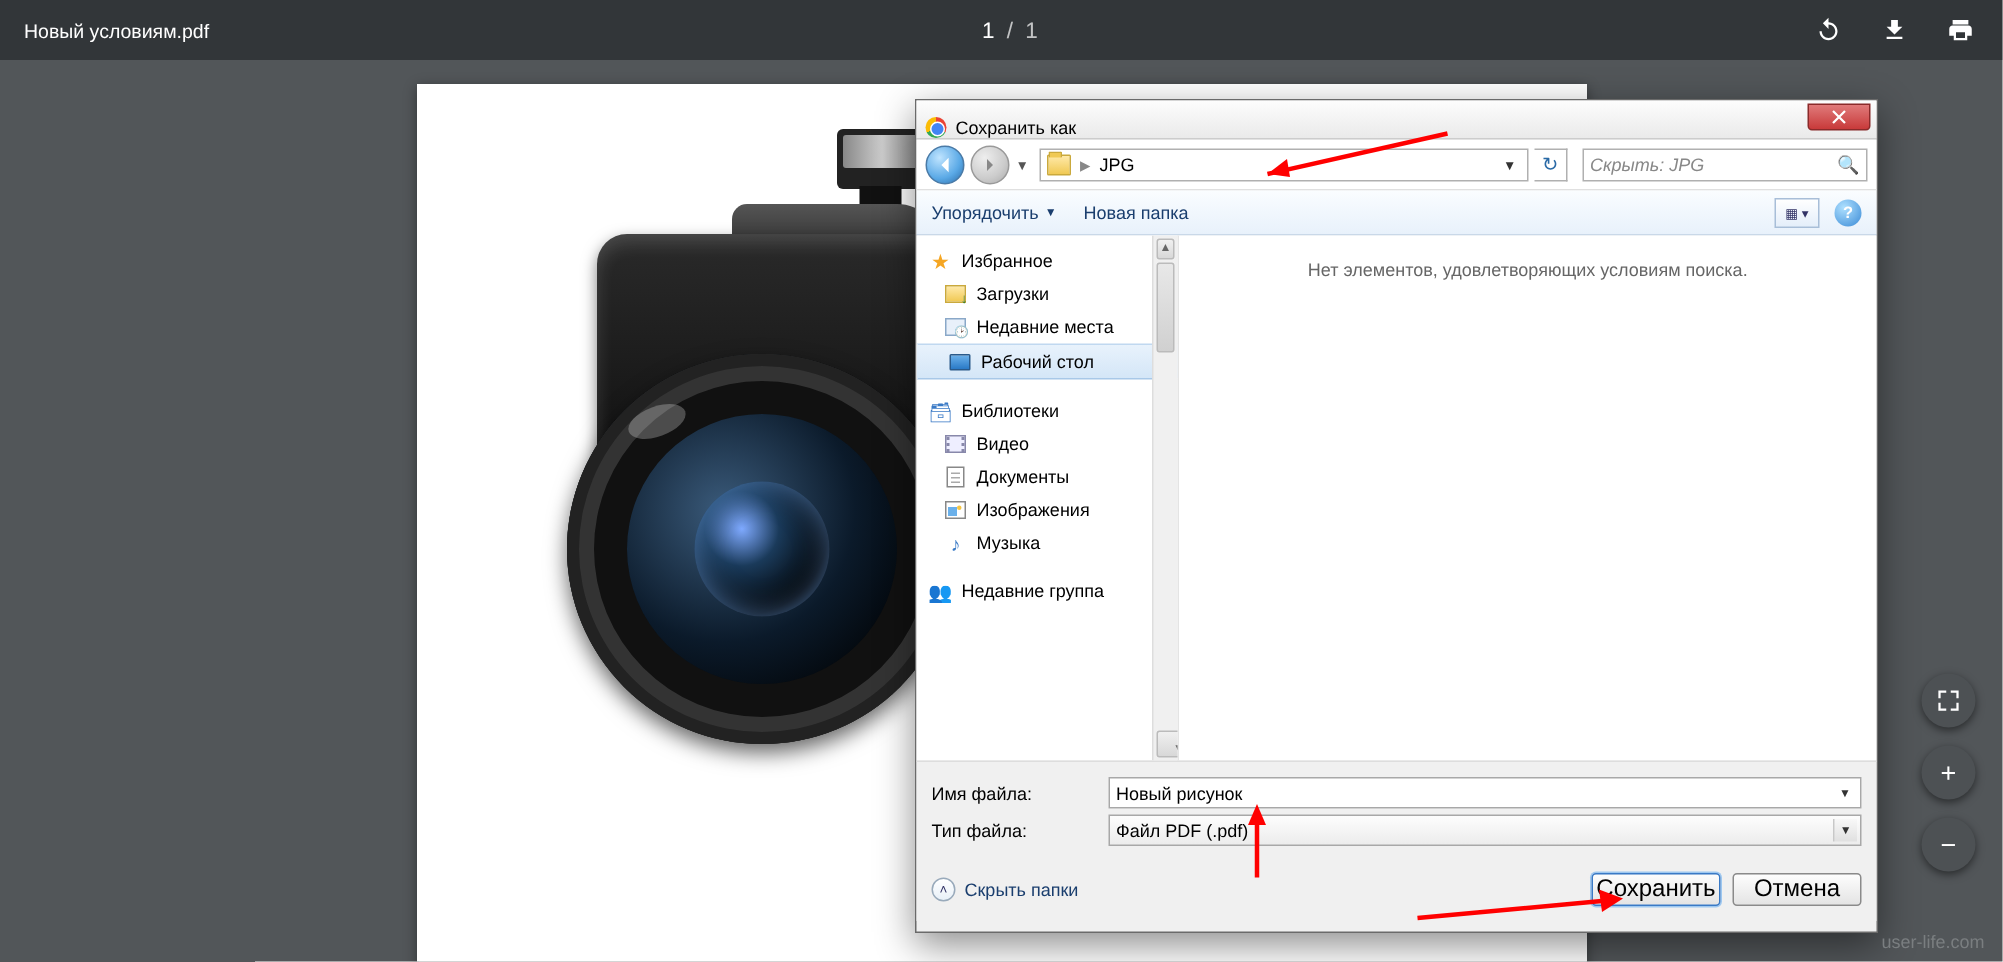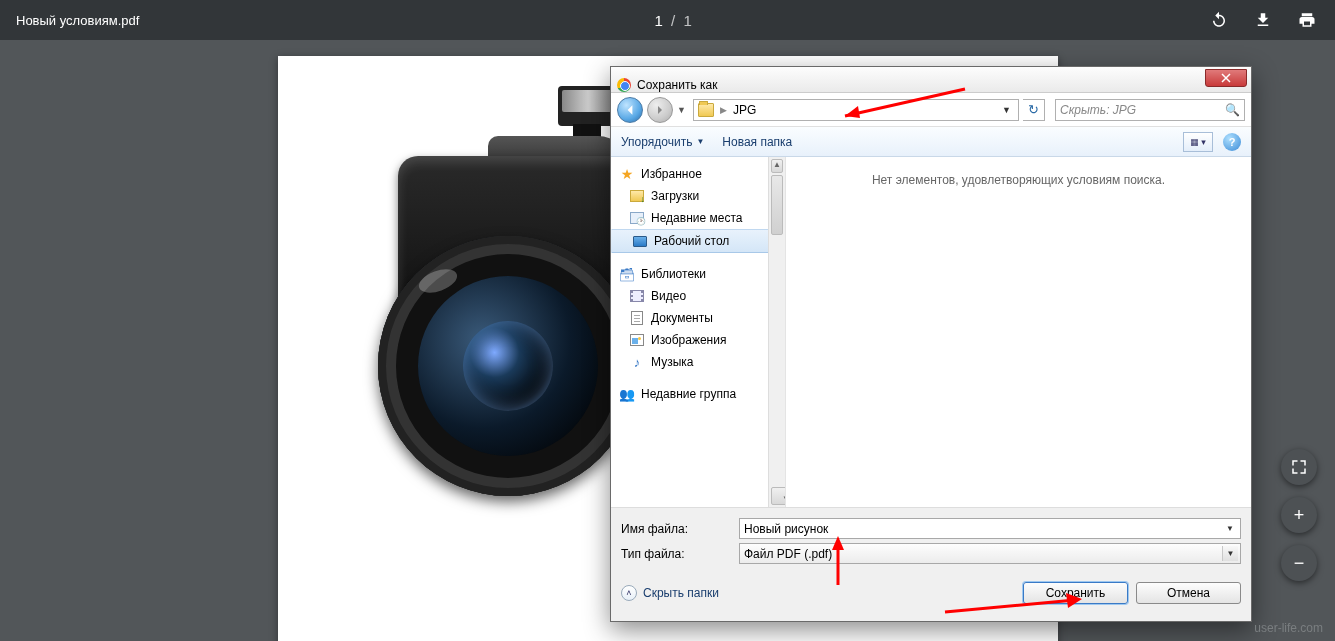--- a/index.html
+++ b/index.html
@@ -96,21 +96,21 @@
 .form-row { display:flex; align-items:center; margin:4px 0; gap:8px; }
 .form-row label { width:110px; text-align:left; color:#000; }
 .combo { flex:1; height:21px; border:1px solid #a8a8a8; background:#fff; display:flex; align-items:center; padding:0 4px; position:relative; }
 .combo.type { background: linear-gradient(#fdfdfd,#ececec); align-items: center; }
 .combo .dd { position:absolute; right:2px; top:2px; bottom:2px; width:16px; display:flex; align-items:center; justify-content:center; font-size:8px; color:#333; cursor:pointer; }
 .combo.type .dd { border-left:1px solid #c8c8c8; background:linear-gradient(#f8f8f8,#e0e0e0); }
 
 .dlg-footer { display:flex; align-items:center; margin-top:18px; gap:8px; }
 .hide-folders { display:flex; align-items:center; gap:6px; cursor:pointer; color:#1a3e6e; }
 .hide-folders .circ { width:16px; height:16px; border:1px solid #9ab; border-radius:50%; background:linear-gradient(#fff,#e8f0f8); display:flex; align-items:center; justify-content:center; font-size:9px; color:#336; }
-.btn { width:105px; height:22px; border:1px solid #8a8a8a; background:linear-gradient(#fdfdfd,#e4e4e4); border-radius:3px; cursor:pointer; font-size:12px; }
+.btn { width:86px; height:22px; border:1px solid #8a8a8a; background:linear-gradient(#fdfdfd,#e4e4e4); border-radius:3px; cursor:pointer; font-size:16px; }
 .btn.primary { border-color:#3a7ac6; box-shadow: 0 0 0 1px #9ec8f0; }
 
 
 .arrow { position:absolute; pointer-events:none; }
 .arrow svg line { stroke:#ff0000; stroke-width:3; }
 .arrow svg polygon { fill:#ff0000; }
 
 
 .float-controls { position:absolute; right:18px; bottom:60px; display:flex; flex-direction:column; gap:12px; }
 .float-btn { width:36px; height:36px; border-radius:50%; background:#4d5154; box-shadow:0 2px 6px rgba(0,0,0,.5); display:flex; align-items:center; justify-content:center; color:#fff; font-size:18px; cursor:pointer; }

